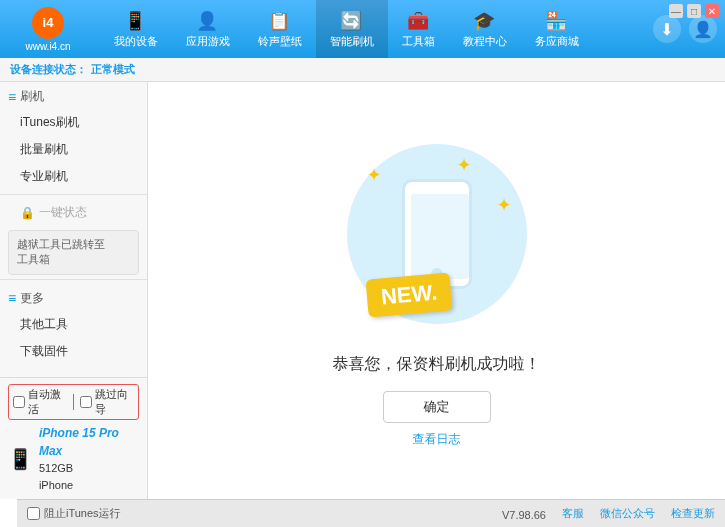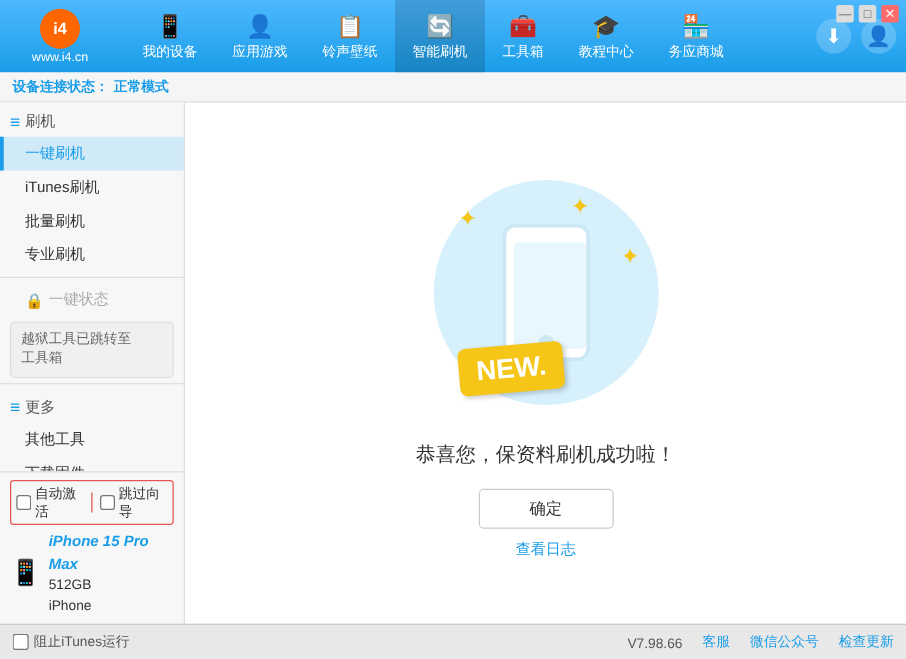--- a/index.html
+++ b/index.html
@@ -260,21 +260,21 @@
     .status-bar {
       height: 28px;
       background: #e8e8e8;
       border-top: 1px solid #ccc;
       display: flex;
       align-items: center;
       padding: 0 10px;
       font-size: 11px;
       color: #555;
       position: absolute;
-      bottom: 0; left: 0; right: 0;
+      bottom: 0; left: 17px; right: 0;
     }
     .status-left { display: flex; align-items: center; gap: 4px; }
     .status-right {
       margin-left: auto;
       display: flex;
       align-items: flex-end;
       gap: 16px;
     }
     .status-link { color: #1a9de8; cursor: pointer; }
 
@@ -376,23 +376,20 @@
   <div class="body-area">
 
     <div class="sidebar-full">
       <div class="sidebar-scroll">
 
         <div class="sidebar-section-header">
           <span class="sidebar-section-icon">≡</span>
           <span>刷机</span>
         </div>
 
-        <div class="sidebar-item active">
-          <span>一键刷机</span>
-        </div>
         <div class="sidebar-item">
           <span>iTunes刷机</span>
         </div>
         <div class="sidebar-item">
           <span>批量刷机</span>
         </div>
         <div class="sidebar-item">
           <span>专业刷机</span>
         </div>
 

